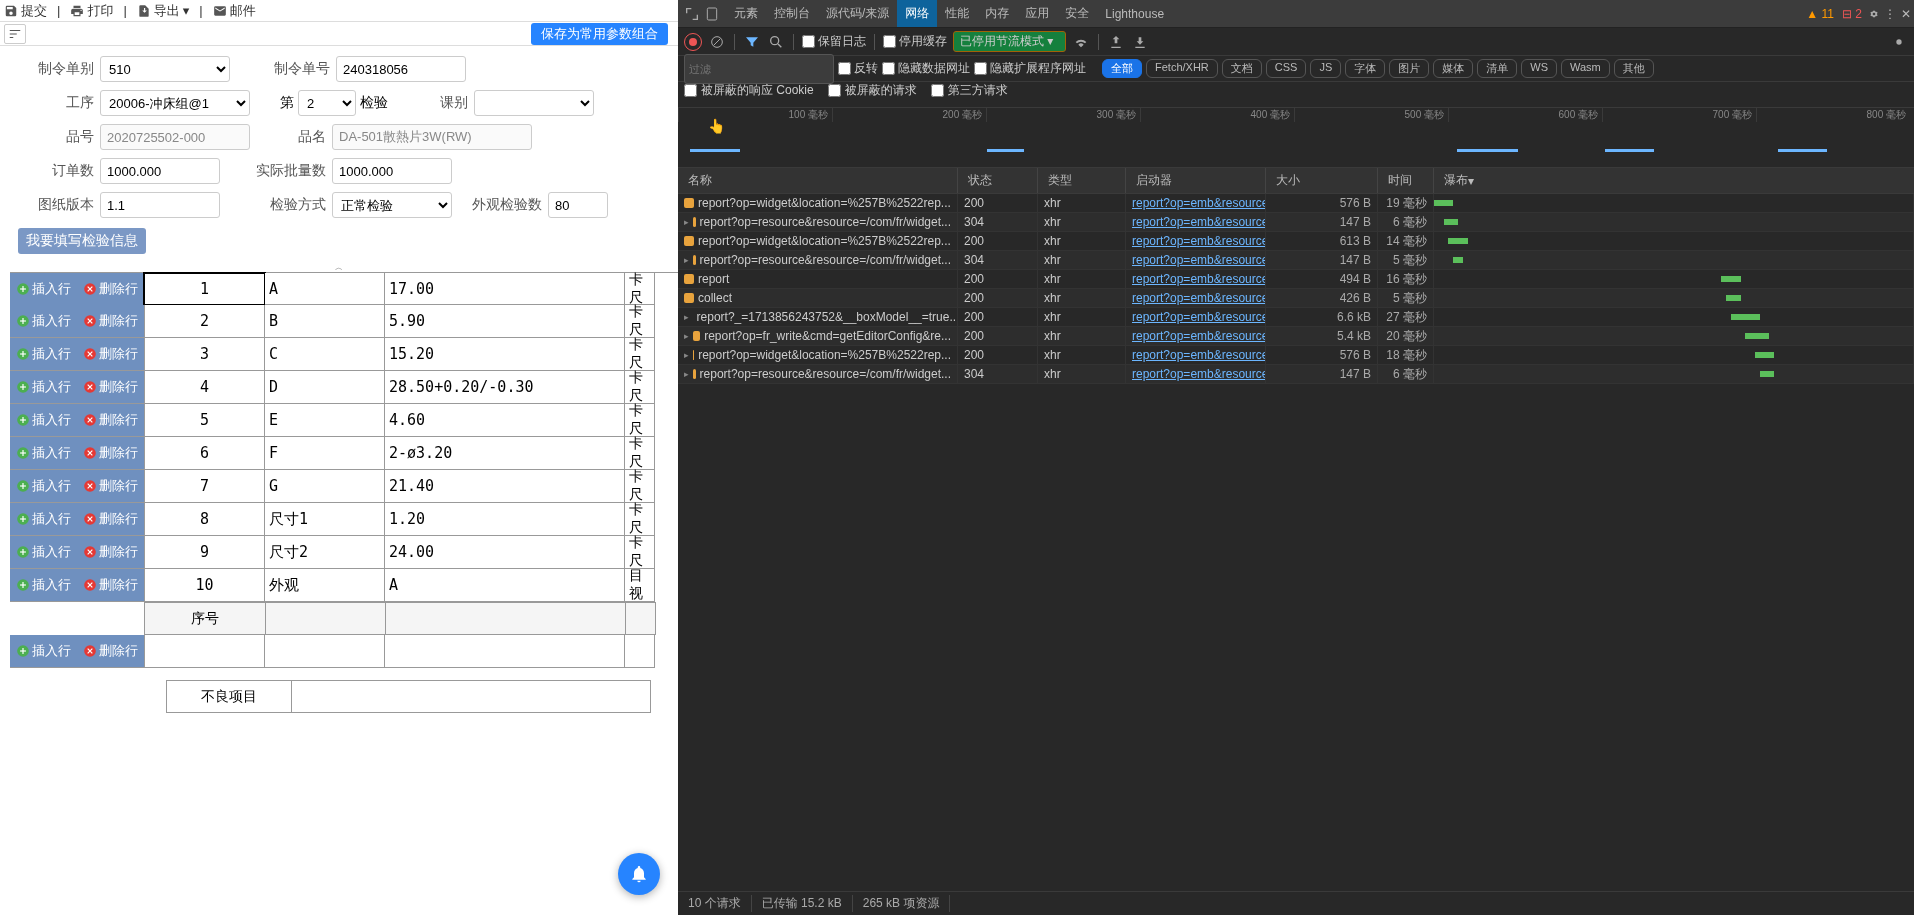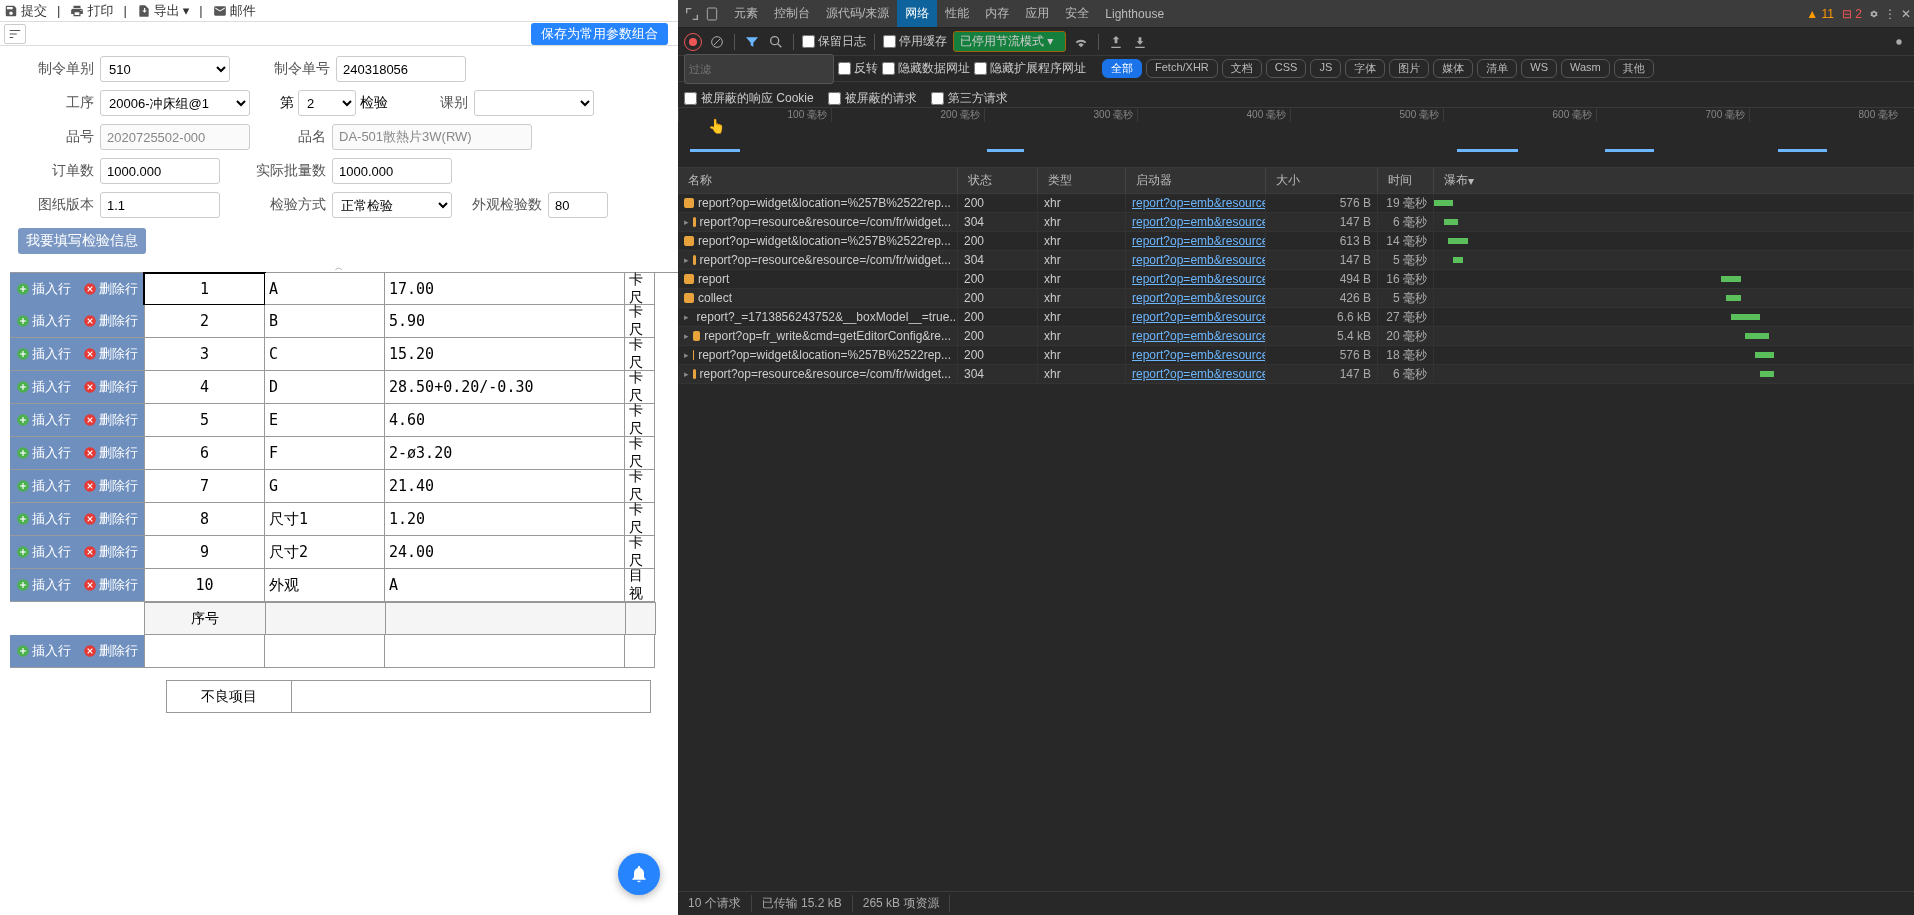--- a/index.html
+++ b/index.html
@@ -72,25 +72,25 @@
 .dt-bar .select-like { background:#15803d; border:1px solid #a16207; border-radius:3px; padding:1px 12px 1px 6px; color:#ccc; font-size:12px; position:relative;}
 .dt-bar .gear { margin-left:auto; }
 .dt-bar svg { width:16px; height:16px; fill:#999; }
 
 .dt-filter-row { height:26px; display:flex; align-items:center; gap:4px; padding:0 6px; border-bottom:1px solid #3a3a3a; }
 .dt-filter-row .filter-input { width:150px; height:30px; background:#3c3c3c; border:1px solid #555; border-radius:3px; padding:0 4px; color:#ccc; font-size:11px; }
 .dt-filter-row .pill { padding:1px 8px; border:1px solid #555; border-radius:6px; font-size:11px; cursor:pointer; color:#bbb;}
 .dt-filter-row .pill.active { background:#1a73e8; border-color:#1a73e8; color:#fff; }
 .dt-filter-row .ck { display:flex; align-items:center; gap:3px; font-size:12px; }
 
-.dt-filter-row2 { height:26px; display:flex; align-items:flex-end; gap:14px; padding:0 6px; border-bottom:1px solid #3a3a3a; font-size:12px; }
+.dt-filter-row2 { height:26px; display:flex; align-items:flex-start; gap:14px; padding:0 6px; border-bottom:1px solid #3a3a3a; font-size:12px; }
 .dt-filter-row2 .ck { display:flex; align-items:center; gap:4px; }
 
 .dt-timeline { height:60px; border-bottom:1px solid #3a3a3a; position:relative; background:#282828; }
-.dt-timeline .tickwrap { position:absolute; top:0; left:0; right:12px; height:14px; display:flex; }
+.dt-timeline .tickwrap { position:absolute; top:0; left:0; right:4px; height:14px; display:flex; }
 .dt-timeline .tick { flex:1; text-align:right; font-size:10px; color:#888; padding-right:4px; border-left:1px solid #3a3a3a;}
 .dt-timeline .bars { position:absolute; top:22px; left:0; right:0; height:28px; }
 .dt-timeline .tb { position:absolute; height:3px; bottom:6px; }
 .dt-timeline .cursor-hand { position:absolute; top:10px; left:30px; font-size:14px; color:#fff; }
 
 .dt-net-hdr { height:26px; display:flex; align-items:center; background:#333; border-bottom:1px solid #3a3a3a; font-size:12px; color:#bbb; }
 .dt-net-hdr .col { padding:0 10px; border-right:1px solid #444; height:100%; display:flex; align-items:center; }
 .dt-net-rows { flex:1; overflow:auto; }
 .dt-net-row { height:19px; display:flex; align-items:center; border-bottom:1px solid #333; font-size:12px; }
 .dt-net-row:nth-child(even) { background:#2d2d2d; }

